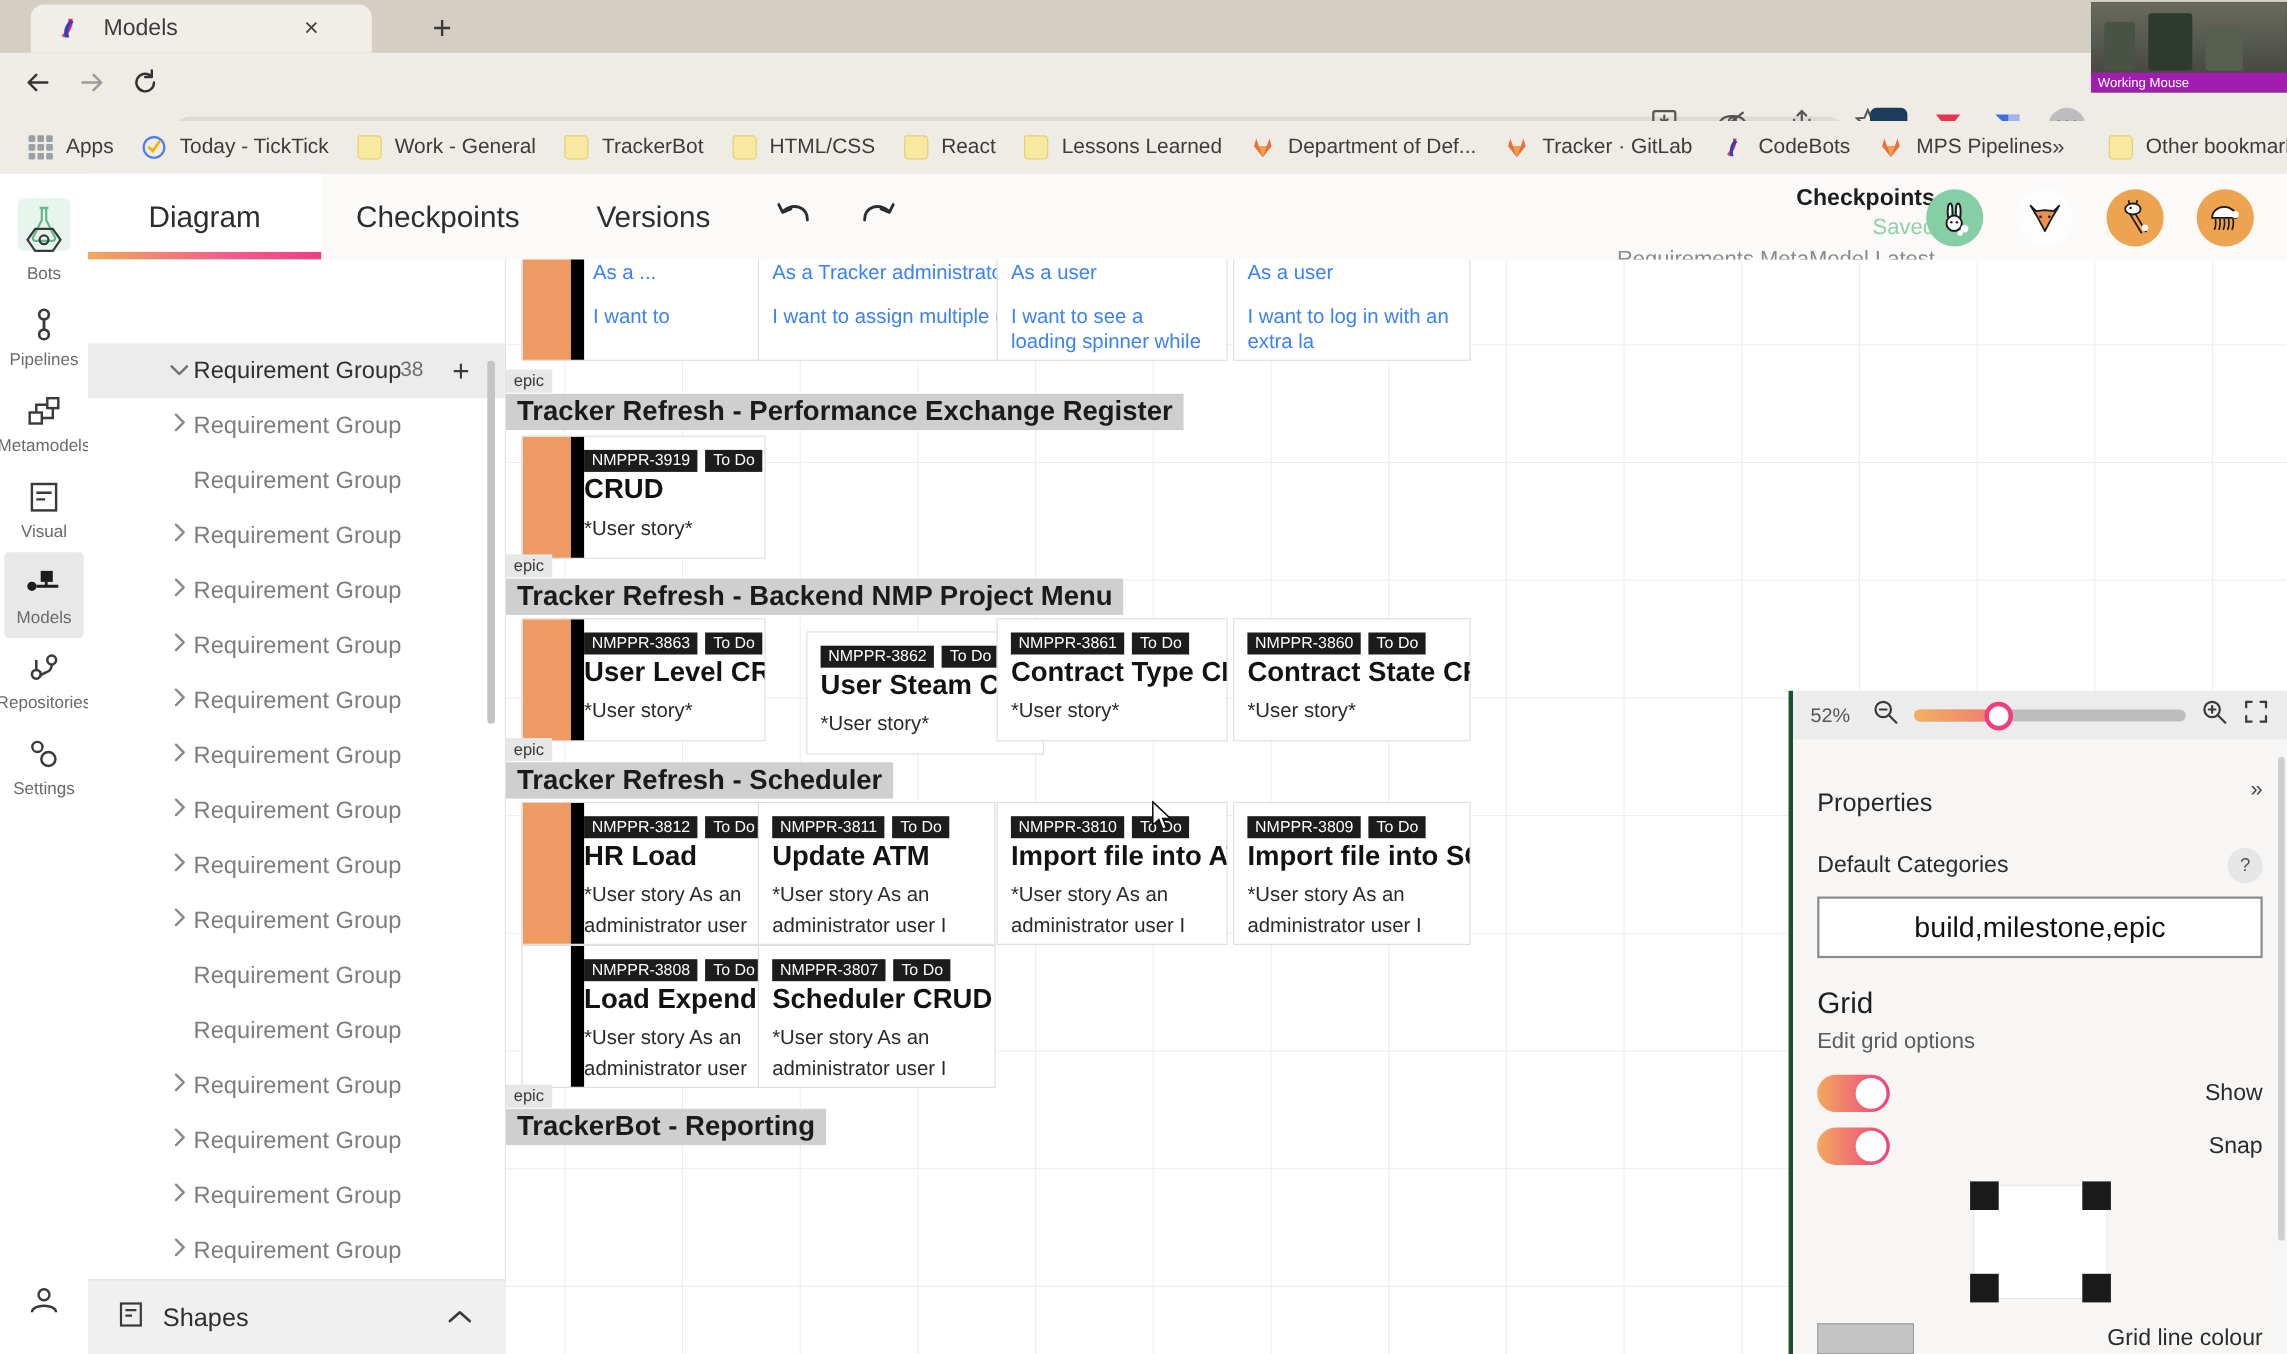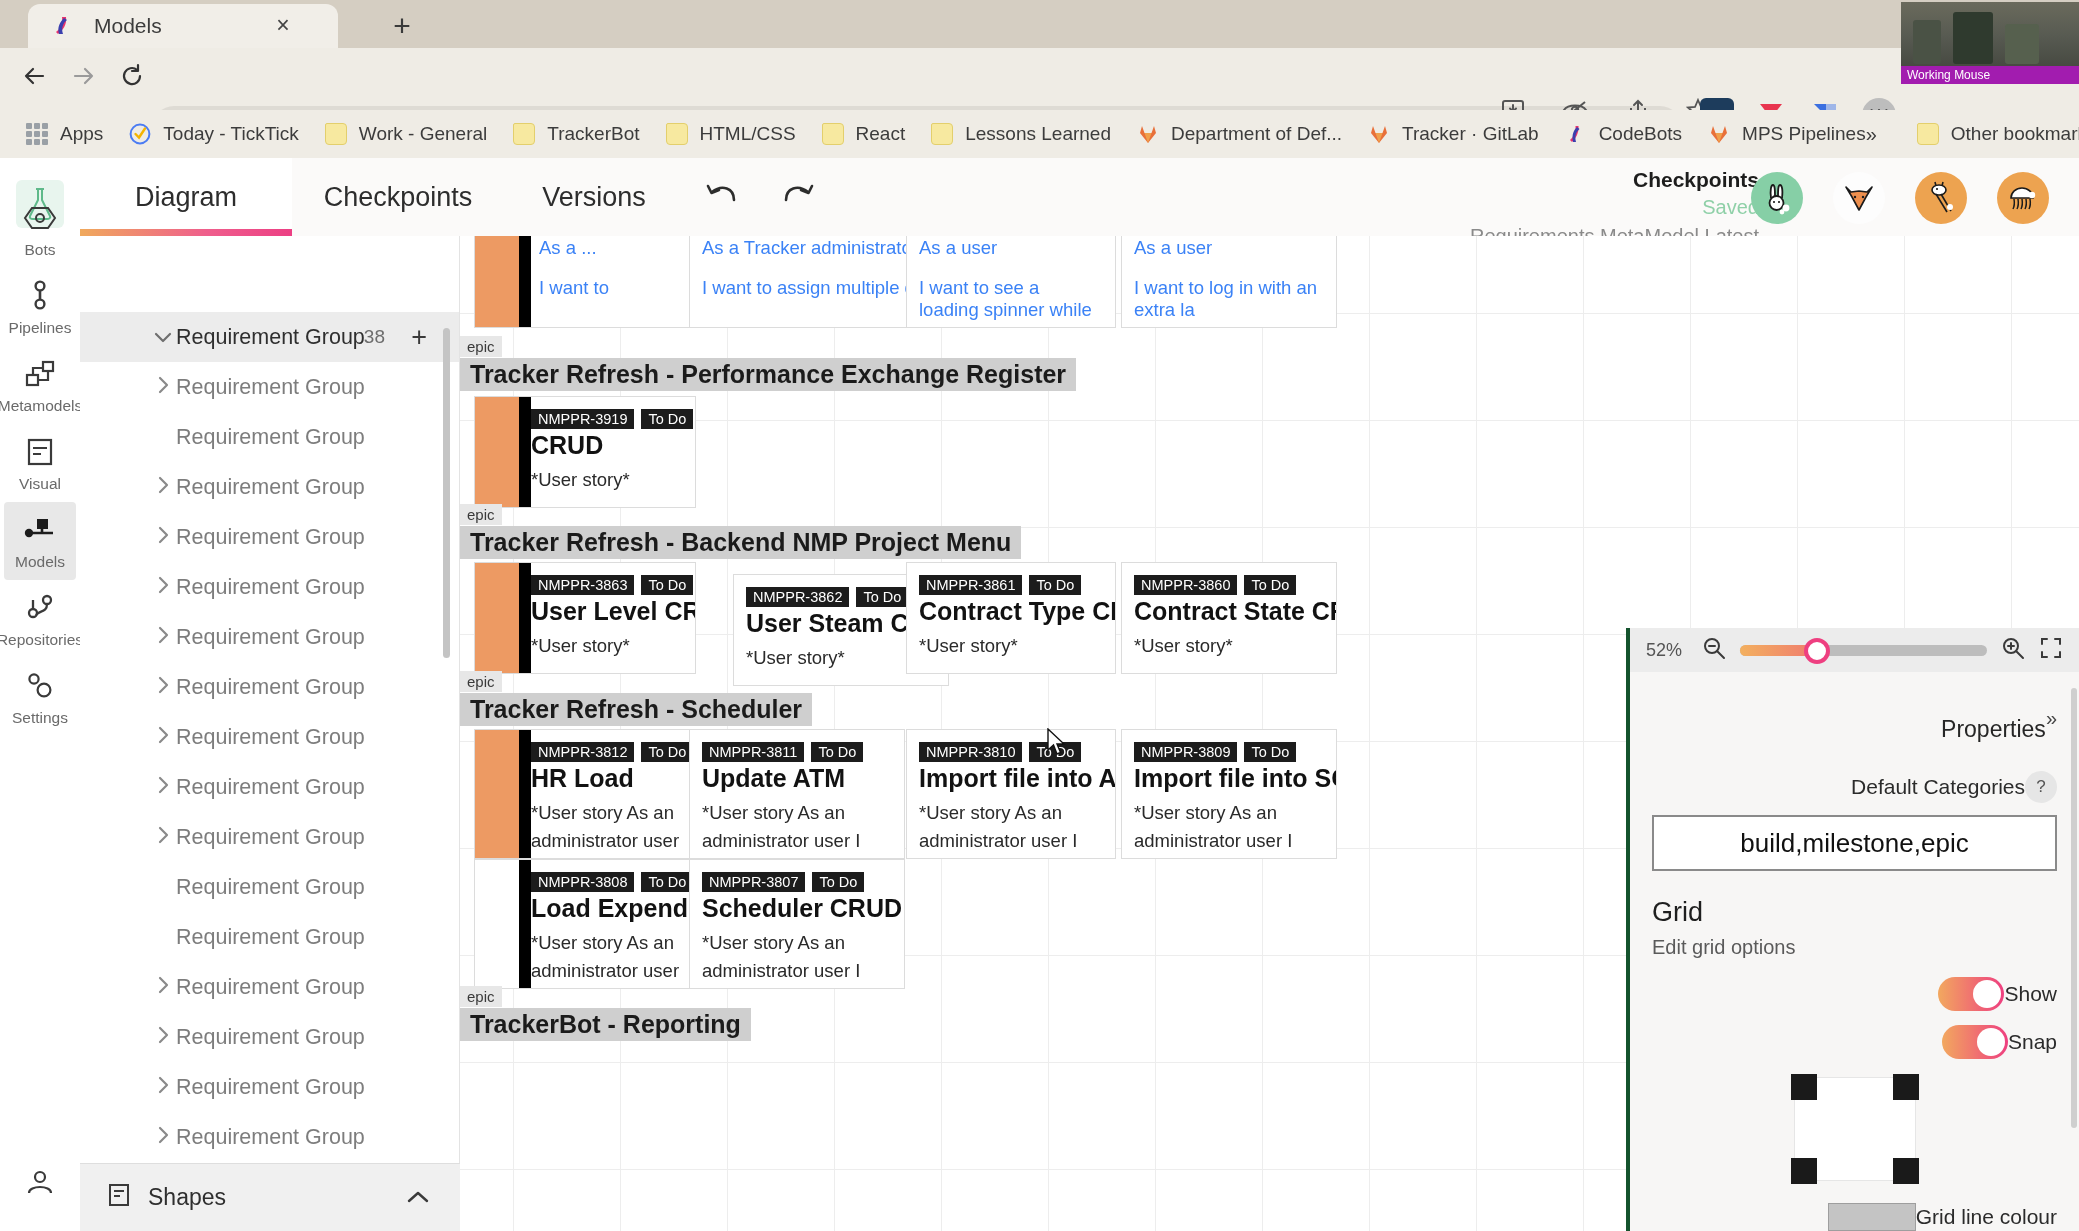--- a/index.html
+++ b/index.html
@@ -123,21 +123,21 @@
   .props{ position:absolute; right:0; top:470px; width:453px; bottom:0; background:#f7f6f5;
      border-left:4px solid #14532d;}
   .zoombar{ height:44px; background:#ececec; display:flex; align-items:center; padding:0 16px; gap:14px;}
   .zoompct{ font-size:18px; color:#555; width:42px;}
   .ztrack{ position:relative; flex:1; height:11px; background:#bdbdbd; border-radius:6px;}
   .zfill{ position:absolute; left:0; top:0; height:11px; width:30%;
      background:linear-gradient(90deg,#f3b05f,#ef7d6e); border-radius:6px;}
   .zknob{ position:absolute; left:26%; top:-7px; width:26px;height:26px;border-radius:50%;
      background:#fff; border:4px solid #ee3f80;}
   .pz{ font-size:20px; color:#4a4a4a; cursor:pointer;}
-  .prow{ display:flex; align-items:center; justify-content:flex-end; padding:0 22px;}
+  .prow{ display:flex; align-items:center; justify-content:space-between; padding:0 22px;}
   .ptitle{ font-size:23px; color:#262626; margin:22px 0 0 0;}
   .pchev{ font-size:20px; color:#444; cursor:pointer;}
   .plabel{ font-size:21px; color:#2b2b2b;}
   .phelp{ width:32px;height:32px;border-radius:50%;background:#e6e6e6;color:#555;
      font-size:17px; display:flex;align-items:center;justify-content:center; cursor:pointer;}
   .pinput{ margin:12px 22px 0 22px; height:56px; border:2px solid #8a8a8a; background:#fff;
      display:flex; align-items:center; justify-content:center; font-size:26px; color:#111;}
   .ph2{ font-size:27px; color:#1f1f1f; margin:26px 0 0 22px;}
   .psub{ font-size:20px; color:#5a5a5a; margin:8px 0 0 22px;}
   .toggle{ width:66px;height:34px;border-radius:18px;

